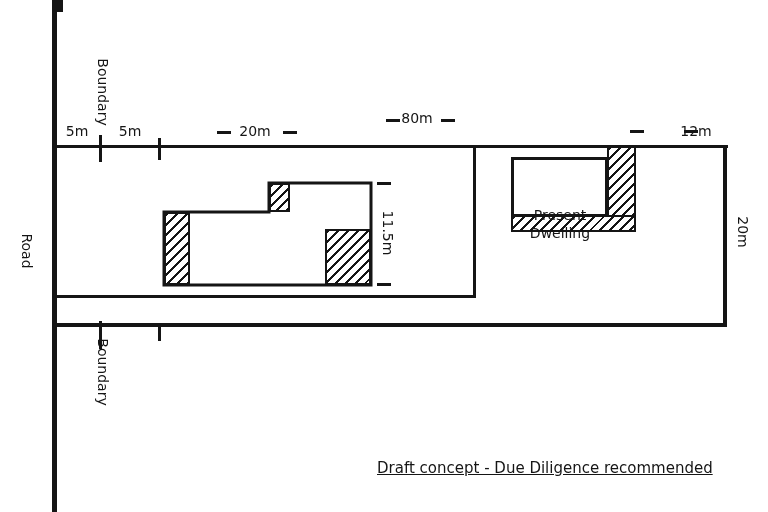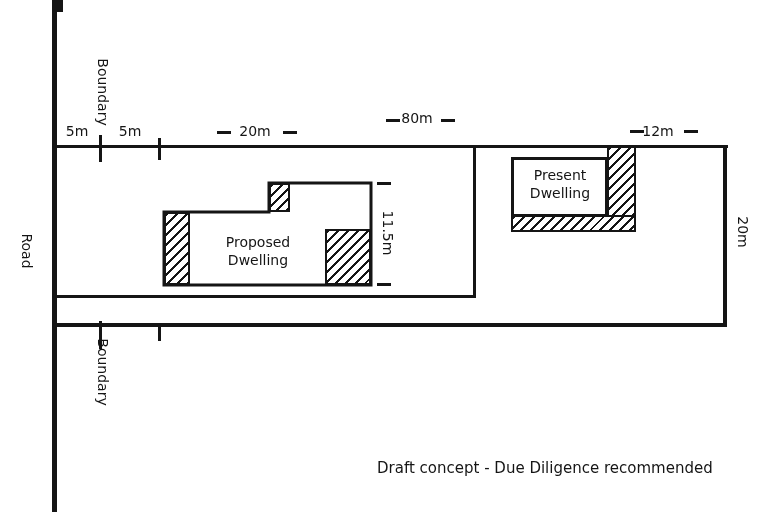--- a/index.html
+++ b/index.html
@@ -4,24 +4,24 @@
 <style>
   html,body{margin:0;padding:0;background:#fff;}
   #canvas{position:relative;width:768px;height:512px;background:#ffffff;
           font-family:"DejaVu Sans",sans-serif;color:#151515;overflow:hidden;}
   .line{position:absolute;background:#151515;}
   .hatch{position:absolute;box-sizing:border-box;border:2px solid #151515;
          background:repeating-linear-gradient(135deg,#151515 0,#151515 2px,#ffffff 2px,#ffffff 7px);}
   .lbl{position:absolute;font-size:14px;line-height:1.2;white-space:nowrap;}
   .ctr{transform:translate(-50%,-50%);}
   .vctr{transform:translate(-50%,-50%) rotate(90deg);transform-origin:center;}
-  .bldg-lbl{position:absolute;font-size:14px;line-height:1.3;text-align:center;white-space:normal;}
+  .bldg-lbl{position:absolute;font-size:14px;line-height:1.3;text-align:center;white-space:normal;margin-top:40px;}
   .outline-svg{position:absolute;left:0;top:0;}
   #present-box{position:absolute;box-sizing:border-box;border:3px solid #151515;background:#ffffff;}
-  .footer{position:absolute;font-size:15px;white-space:nowrap;}
+  .footer{position:absolute;font-size:15px;white-space:nowrap;text-decoration:underline;}
 </style>
 </head>
 <body>
 
 <div id="canvas">
 
   <div class="line" style="left:52px;top:0;width:5px;height:512px;"></div>
   <div class="line" style="left:57px;top:0;width:6px;height:12px;"></div>
   <div class="line" style="left:52px;top:145px;width:676px;height:3px;"></div>
   <div class="line" style="left:723px;top:145px;width:4px;height:182px;"></div>
@@ -52,27 +52,26 @@
   <div class="hatch" style="left:325px;top:229px;width:46px;height:56px;"></div>
 
   <div class="hatch" style="left:607px;top:146px;width:29px;height:86px;"></div>
   <div class="hatch" style="left:511px;top:215px;width:125px;height:17px;"></div>
   <div id="present-box" style="left:511px;top:157px;width:97px;height:60px;"></div>
 
   <div class="lbl ctr" style="left:77px;top:131px;">5m</div>
   <div class="lbl ctr" style="left:130px;top:131px;">5m</div>
   <div class="lbl ctr" style="left:255px;top:131px;">20m</div>
   <div class="lbl ctr" style="left:417px;top:118px;">80m</div>
-  <div class="lbl ctr" style="left:658px;top:131px;">12m</div>
+  <div class="lbl ctr" style="left:696px;top:131px;">12m</div>
 
   <div class="lbl vctr" style="left:388px;top:233px;">11.5m</div>
   <div class="lbl vctr" style="left:743px;top:232px;">20m</div>
 
   <div class="lbl vctr" style="left:27px;top:251px;">Road</div>
   <div class="lbl vctr" style="left:103px;top:92px;">Boundary</div>
   <div class="lbl vctr" style="left:103px;top:372px;">Boundary</div>
 
-  <div class="bldg-lbl" style="left:206px;top:233px;width:104px;">Proposed Dwelling</div>
   <div class="bldg-lbl" style="left:515px;top:166px;width:90px;">Present Dwelling</div>
 
   <div class="footer" style="left:377px;top:459px;">Draft concept - Due Diligence recommended</div>
 
 </div>
 
 </body></html>

